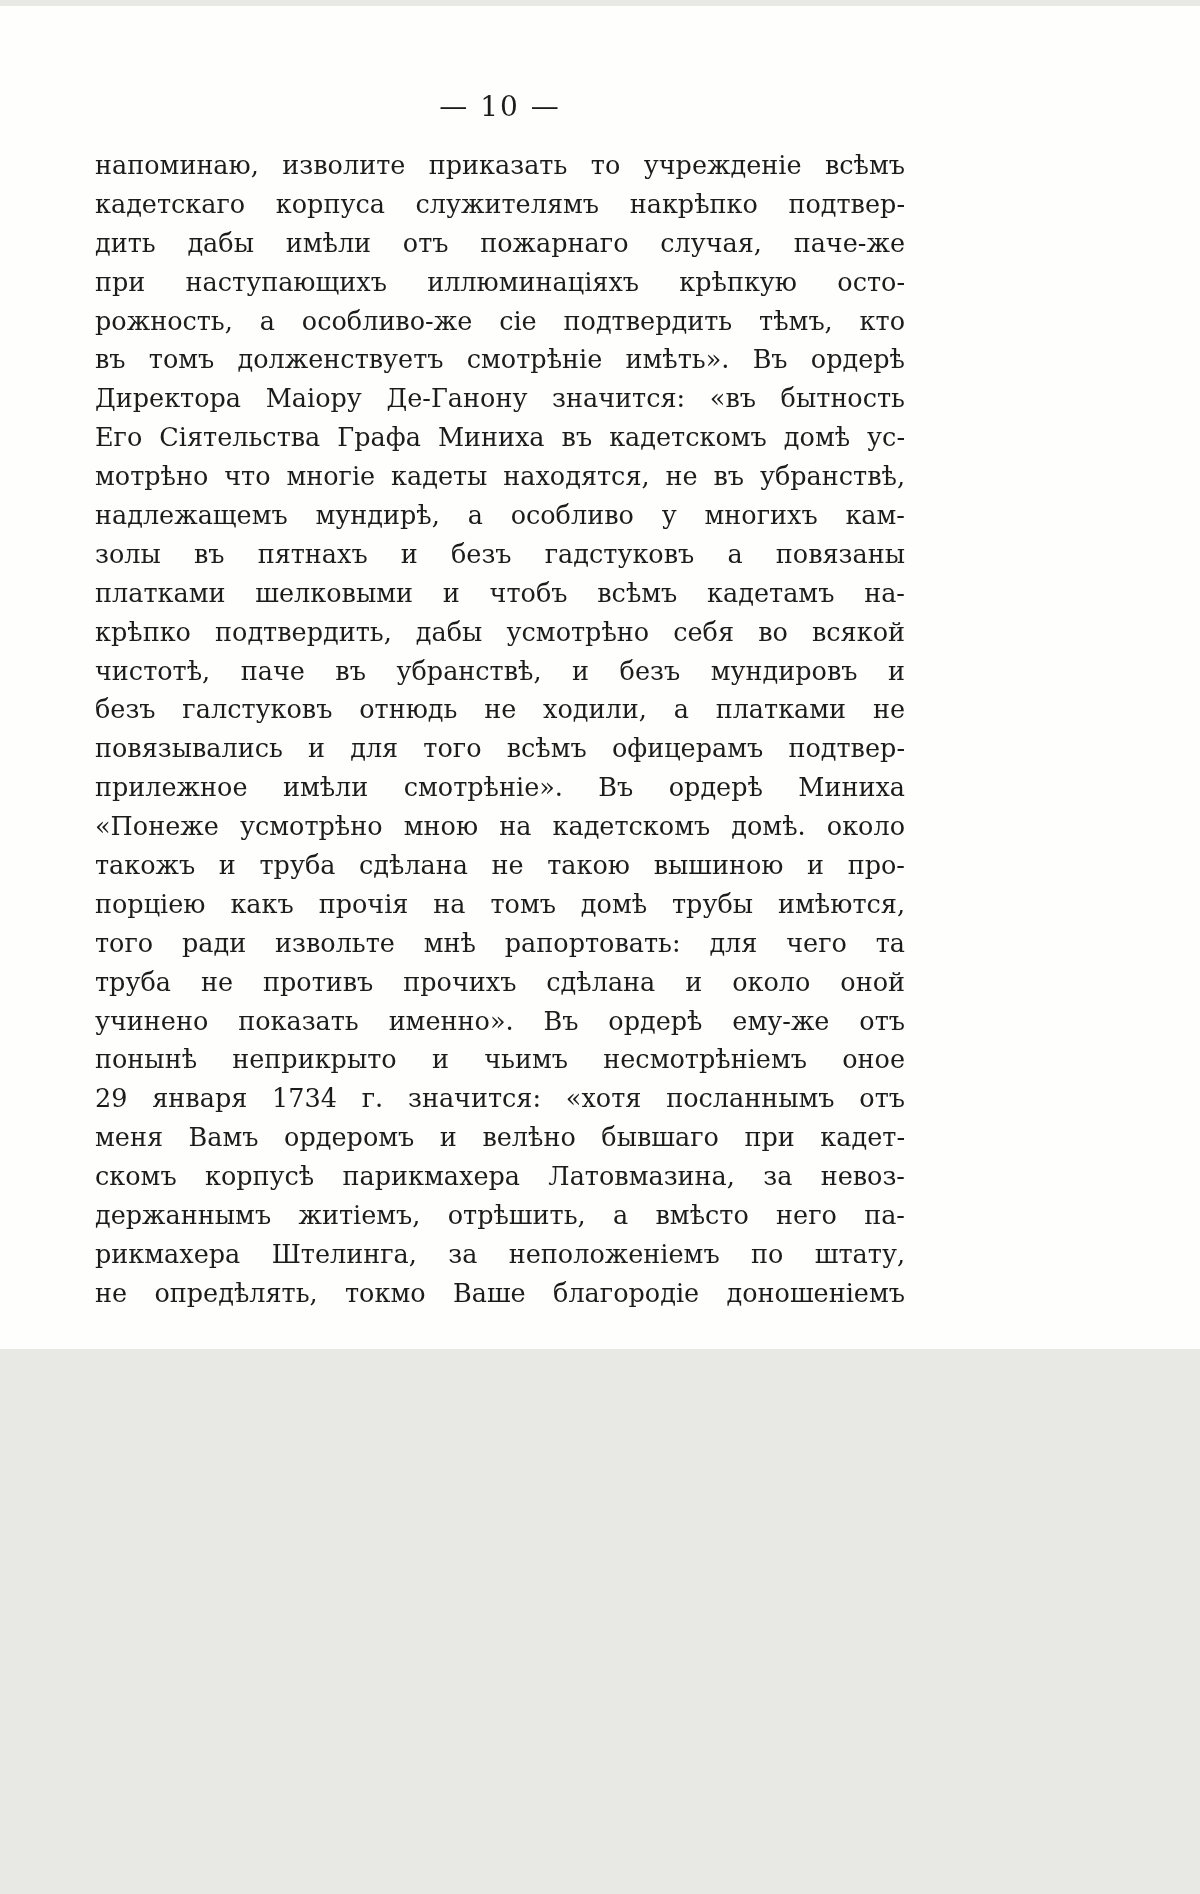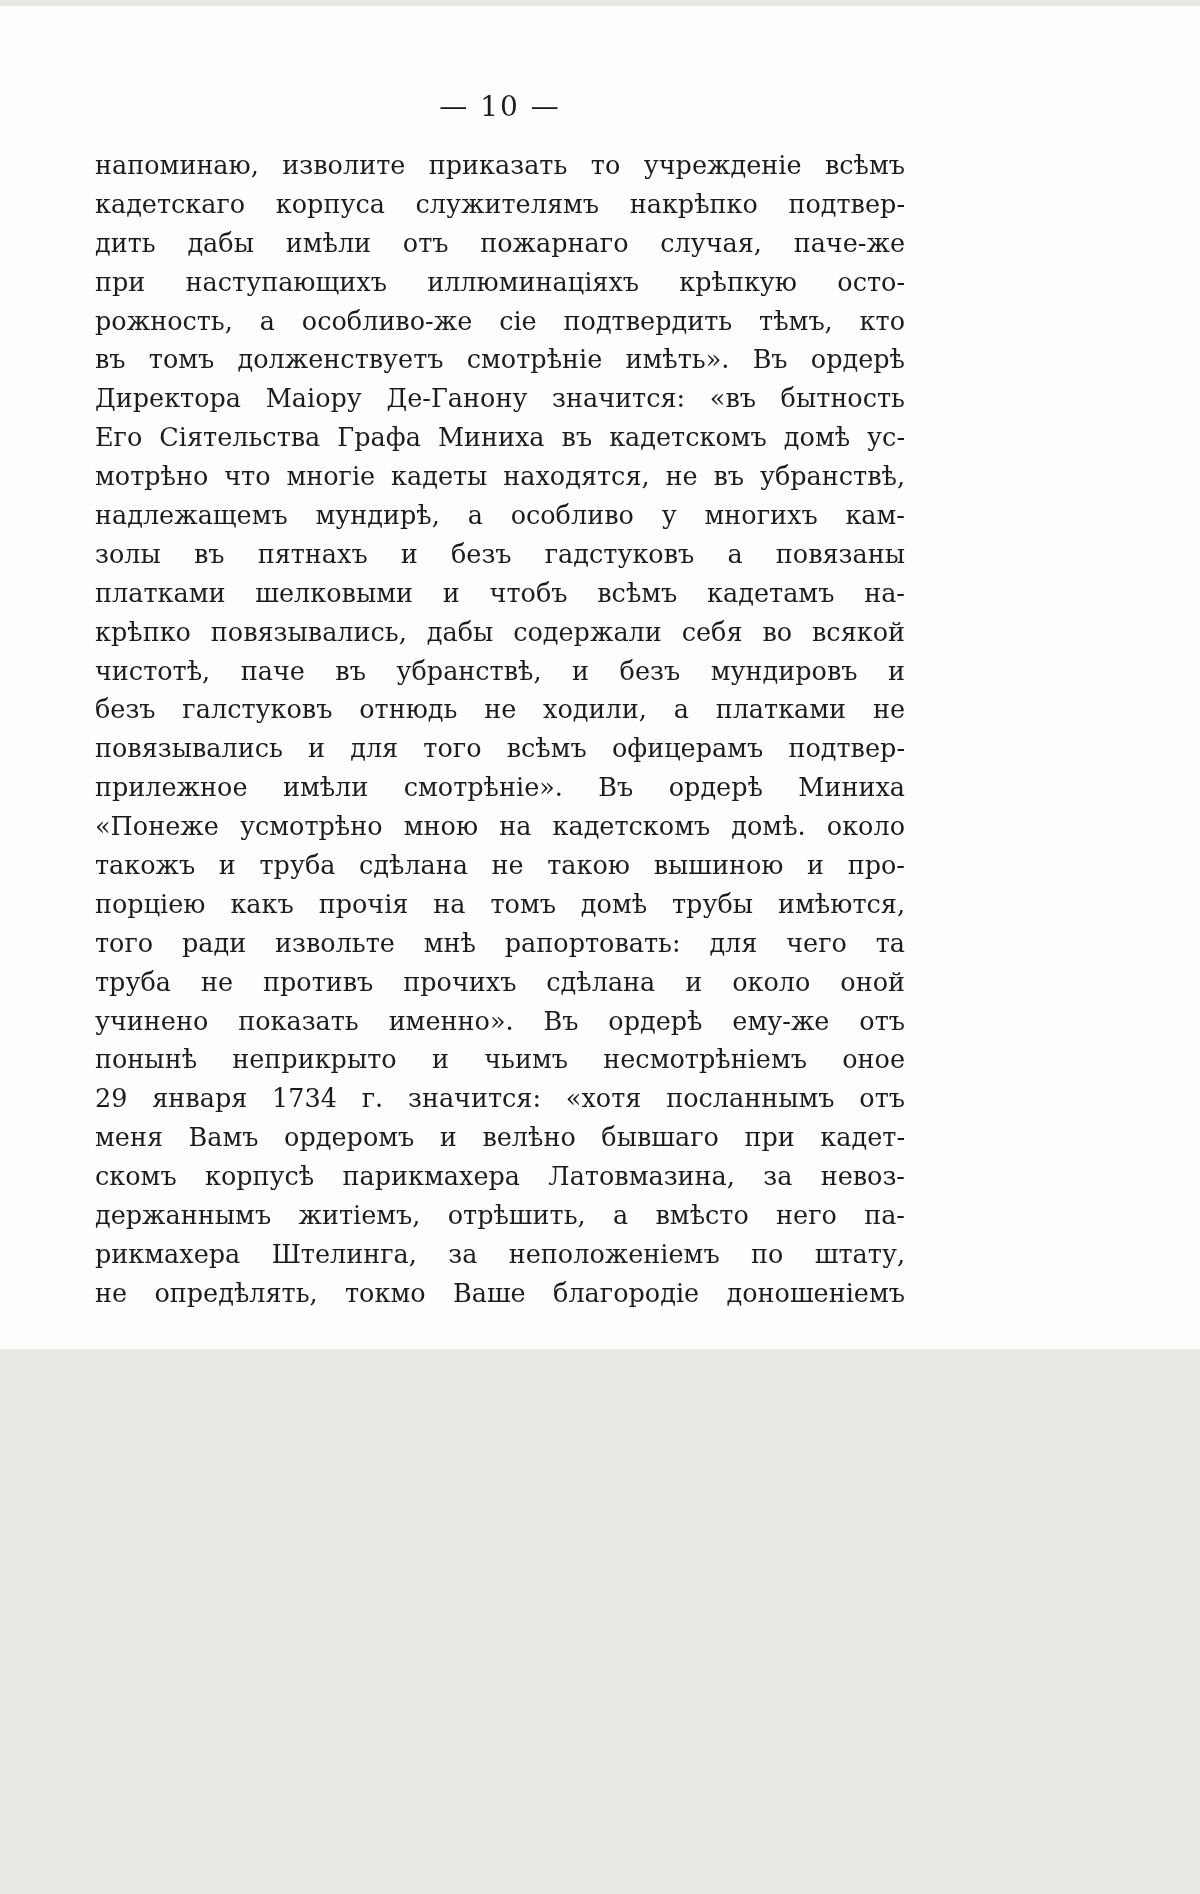--- a/index.html
+++ b/index.html
@@ -66,21 +66,21 @@
       <div class="text-line">дить дабы имѣли отъ пожарнаго случая, паче-же</div>
       <div class="text-line">при наступающихъ иллюминаціяхъ крѣпкую осто-</div>
       <div class="text-line">рожность, а особливо-же сіе подтвердить тѣмъ, кто</div>
       <div class="text-line">въ томъ долженствуетъ смотрѣніе имѣть». Въ ордерѣ</div>
       <div class="text-line">Директора Маіору Де-Ганону значится: «въ бытность</div>
       <div class="text-line">Его Сіятельства Графа Миниха въ кадетскомъ домѣ ус-</div>
       <div class="text-line">мотрѣно что многіе кадеты находятся, не въ убранствѣ,</div>
       <div class="text-line">надлежащемъ мундирѣ, а особливо у многихъ кам-</div>
       <div class="text-line">золы въ пятнахъ и безъ гадстуковъ а повязаны</div>
       <div class="text-line">платками шелковыми и чтобъ всѣмъ кадетамъ на-</div>
-      <div class="text-line">крѣпко повязывались, дабы содержали себя во всякой</div>
+      <div class="text-line">крѣпко подтвердить, дабы усмотрѣно себя во всякой</div>
       <div class="text-line">чистотѣ, паче въ убранствѣ, и безъ мундировъ и</div>
       <div class="text-line">безъ галстуковъ отнюдь не ходили, а платками не</div>
       <div class="text-line">повязывались и для того всѣмъ офицерамъ подтвер-</div>
       <div class="text-line">прилежное имѣли смотрѣніе». Въ ордерѣ Миниха</div>
       <div class="text-line">«Понеже усмотрѣно мною на кадетскомъ домѣ. около</div>
       <div class="text-line">такожъ и труба сдѣлана не такою вышиною и про-</div>
       <div class="text-line">порціею какъ прочія на томъ домѣ трубы имѣются,</div>
       <div class="text-line">того ради извольте мнѣ рапортовать: для чего та</div>
       <div class="text-line">труба не противъ прочихъ сдѣлана и около оной</div>
       <div class="text-line">учинено показать именно». Въ ордерѣ ему-же отъ</div>

